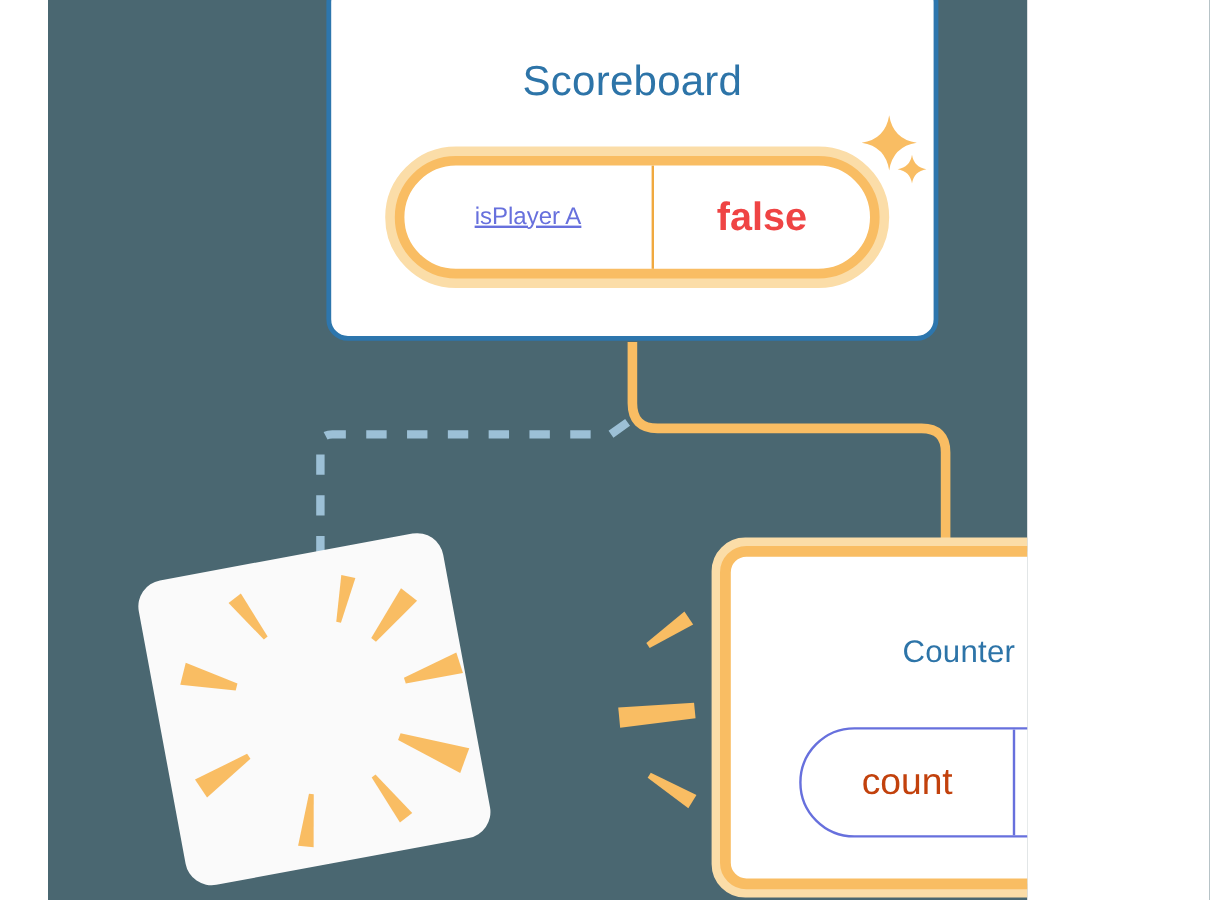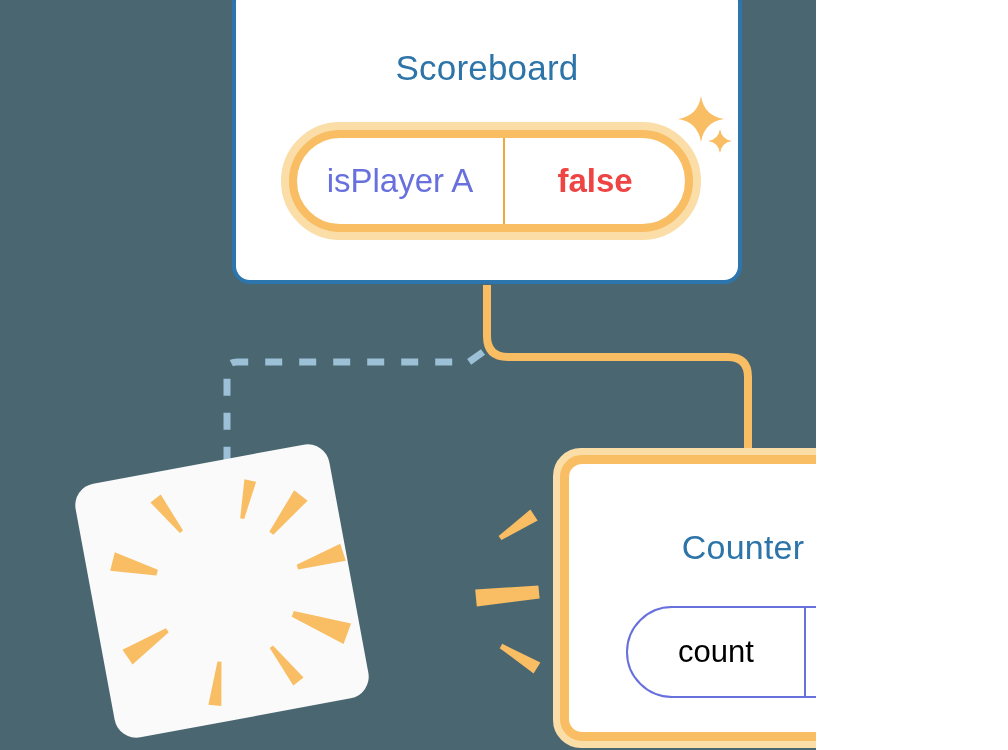--- a/index.html
+++ b/index.html
@@ -11,20 +11,21 @@
     height: 750px;
     overflow: hidden;
     font-family: "Liberation Sans", sans-serif;
   }
   #stage {
     position: relative;
     width: 816px;
     height: 750px;
     background: #4a6771;
     overflow: hidden;
+    margin-left: 40px;
   }
 
   
   .conn-layer {
     position: absolute;
     left: 0; top: 0;
     width: 1008px; height: 750px;
     z-index: 1;
   }
 
@@ -79,23 +80,24 @@
     background: #ffffff;
     display: flex;
     align-items: stretch;
   }
   .sb-pill .pill-key {
     flex: 0 0 206px;
     display: flex;
     align-items: center;
     justify-content: center;
     color: #6770dd;
-    font-size: 33px;
+    font-size: 20px;
     font-weight: 400;
     border-right: 2px solid #f0a93f;
+    text-decoration: underline;
   }
   .sb-pill .pill-val {
     flex: 1 1 auto;
     display: flex;
     align-items: center;
     justify-content: center;
     color: #ef4444;
     font-size: 33px;
     font-weight: 700;
   }
@@ -121,41 +123,42 @@
     position: absolute;
     left: 7px; top: 7px;
     right: 7px; bottom: 7px;
     border: 9px solid #f9bd63;
     border-radius: 22px;
     box-sizing: border-box;
     background: #ffffff;
   }
   .counter-card .card-title {
     top: 64px;
-    font-size: 34px;
+    font-size: 26px;
+    padding-left: 16px;
   }
   .ct-pill {
     position: absolute;
     left: 57px;
     top: 142px;
     width: 268px;
     height: 92px;
     border: 2px solid #6770dd;
     border-radius: 48px;
     box-sizing: border-box;
     background: #ffffff;
     display: flex;
     align-items: stretch;
   }
   .ct-pill .pill-key {
     flex: 0 0 176px;
     display: flex;
     align-items: center;
     justify-content: center;
-    color: #000000;
+    color: #c2410c;
     font-size: 31px;
     border-right: 2px solid #6770dd;
   }
   .ct-pill .pill-val {
     flex: 1 1 auto;
     display: flex;
     align-items: center;
     justify-content: center;
     color: #6770dd;
     font-size: 31px;

